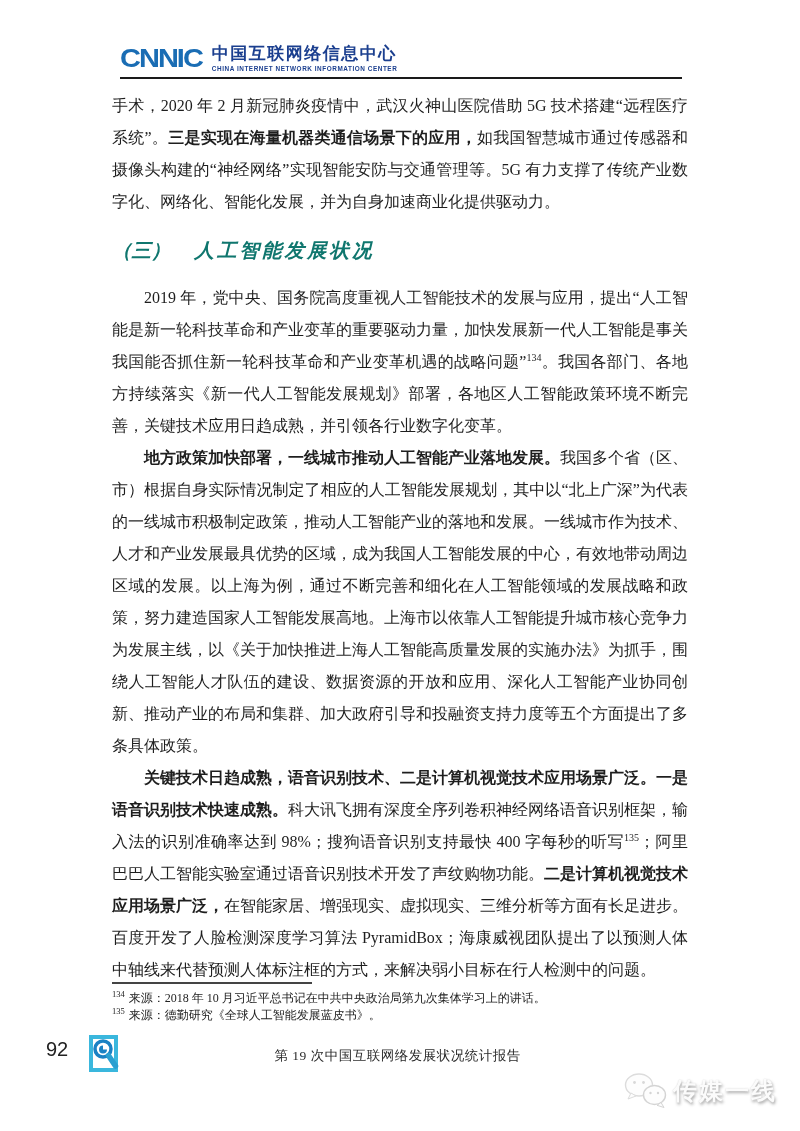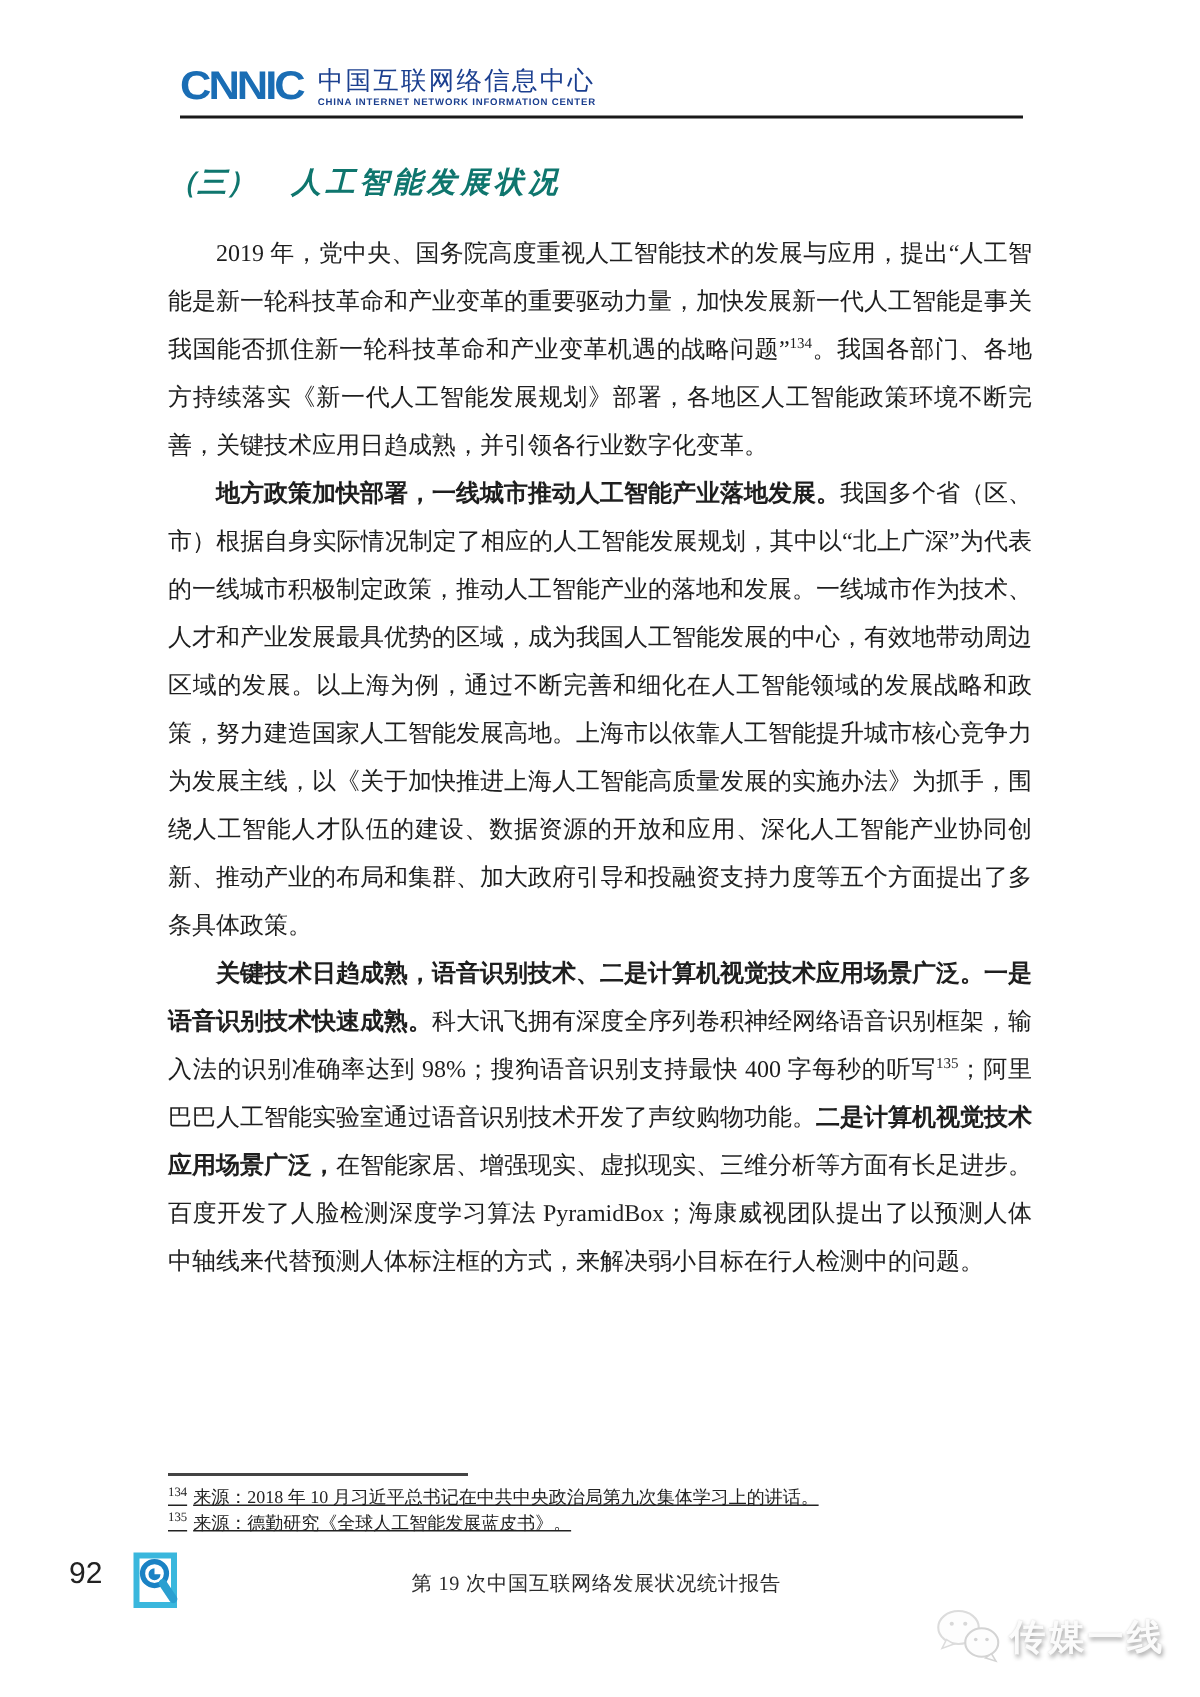--- a/index.html
+++ b/index.html
@@ -25,21 +25,21 @@
     font-weight: bold;
     font-size: 29px;
     letter-spacing: -2px;
     color: #1a6db4;
     transform: scaleY(0.92);
     line-height: 1;
   }
   .org-names { margin-left: 10px; }
   .org-cn {
     font-size: 17px;
-    font-weight: normal;
+    font-weight: bold;
     color: #1b3f8f;
     letter-spacing: 1.5px;
     line-height: 1.1;
   }
   .org-en {
     font-family: "Liberation Sans", sans-serif;
     font-size: 6.4px;
     font-weight: bold;
     color: #1b3f8f;
     letter-spacing: 0.55px;
@@ -86,21 +86,20 @@
   .section-heading .heading-number { letter-spacing: 0; margin-right: 24px; }
   .section-heading .heading-title { letter-spacing: 3px; }
 
   
   .footnotes {
     position: absolute;
     left: 112px;
     top: 982px;
     width: 576px;
     color: #222222;
-    text-decoration: underline;
   }
   .footnote-rule {
     width: 200px;
     height: 1.5px;
     background: #444444;
     margin-bottom: 6px;
   }
   .footnote {
     font-size: 12px;
     line-height: 17.5px;
@@ -164,20 +163,21 @@
     <div class="cnnic-wordmark">CNNIC</div>
     <div class="org-names">
       <div class="org-cn">中国互联网络信息中心</div>
       <div class="org-en">CHINA INTERNET NETWORK INFORMATION CENTER</div>
     </div>
   </div>
   <div class="header-rule"></div>
 
   <div class="main-text">
 
+    <p><span>手术，2020 年 2 月新冠肺炎疫情中，武汉火神山医院借助 5G 技术搭建“远程医疗系统”。</span><b>三是实现在海量机器类通信场景下的应用，</b><span>如我国智慧城市通过传感器和摄像头构建的“神经网络”实现智能安防与交通管理等。5G 有力支撑了传统产业数字化、网络化、智能化发展，并为自身加速商业化提供驱动力。</span></p>
 
     <h2 class="section-heading"><span class="heading-number">（三）</span><span class="heading-title">人工智能发展状况</span></h2>
 
     <p class="indent"><span>2019 年，党中央、国务院高度重视人工智能技术的发展与应用，提出“人工智能是新一轮科技革命和产业变革的重要驱动力量，加快发展新一代人工智能是事关我国能否抓住新一轮科技革命和产业变革机遇的战略问题”</span><sup>134</sup><span>。我国各部门、各地方持续落实《新一代人工智能发展规划》部署，各地区人工智能政策环境不断完善，关键技术应用日趋成熟，并引领各行业数字化变革。</span></p>
 
     <p class="indent"><b>地方政策加快部署，一线城市推动人工智能产业落地发展。</b><span>我国多个省（区、市）根据自身实际情况制定了相应的人工智能发展规划，其中以“北上广深”为代表的一线城市积极制定政策，推动人工智能产业的落地和发展。一线城市作为技术、人才和产业发展最具优势的区域，成为我国人工智能发展的中心，有效地带动周边区域的发展。以上海为例，通过不断完善和细化在人工智能领域的发展战略和政策，努力建造国家人工智能发展高地。上海市以依靠人工智能提升城市核心竞争力为发展主线，以《关于加快推进上海人工智能高质量发展的实施办法》为抓手，围绕人工智能人才队伍的建设、数据资源的开放和应用、深化人工智能产业协同创新、推动产业的布局和集群、加大政府引导和投融资支持力度等五个方面提出了多条具体政策。</span></p>
 
     <p class="indent"><b>关键技术日趋成熟，语音识别技术、二是计算机视觉技术应用场景广泛。一是语音识别技术快速成熟。</b><span>科大讯飞拥有深度全序列卷积神经网络语音识别框架，输入法的识别准确率达到 98%；搜狗语音识别支持最快 400 字每秒的听写</span><sup>135</sup><span>；阿里巴巴人工智能实验室通过语音识别技术开发了声纹购物功能。</span><b>二是计算机视觉技术应用场景广泛，</b><span>在智能家居、增强现实、虚拟现实、三维分析等方面有长足进步。百度开发了人脸检测深度学习算法 PyramidBox；海康威视团队提出了以预测人体中轴线来代替预测人体标注框的方式，来解决弱小目标在行人检测中的问题。</span></p>
 
 

